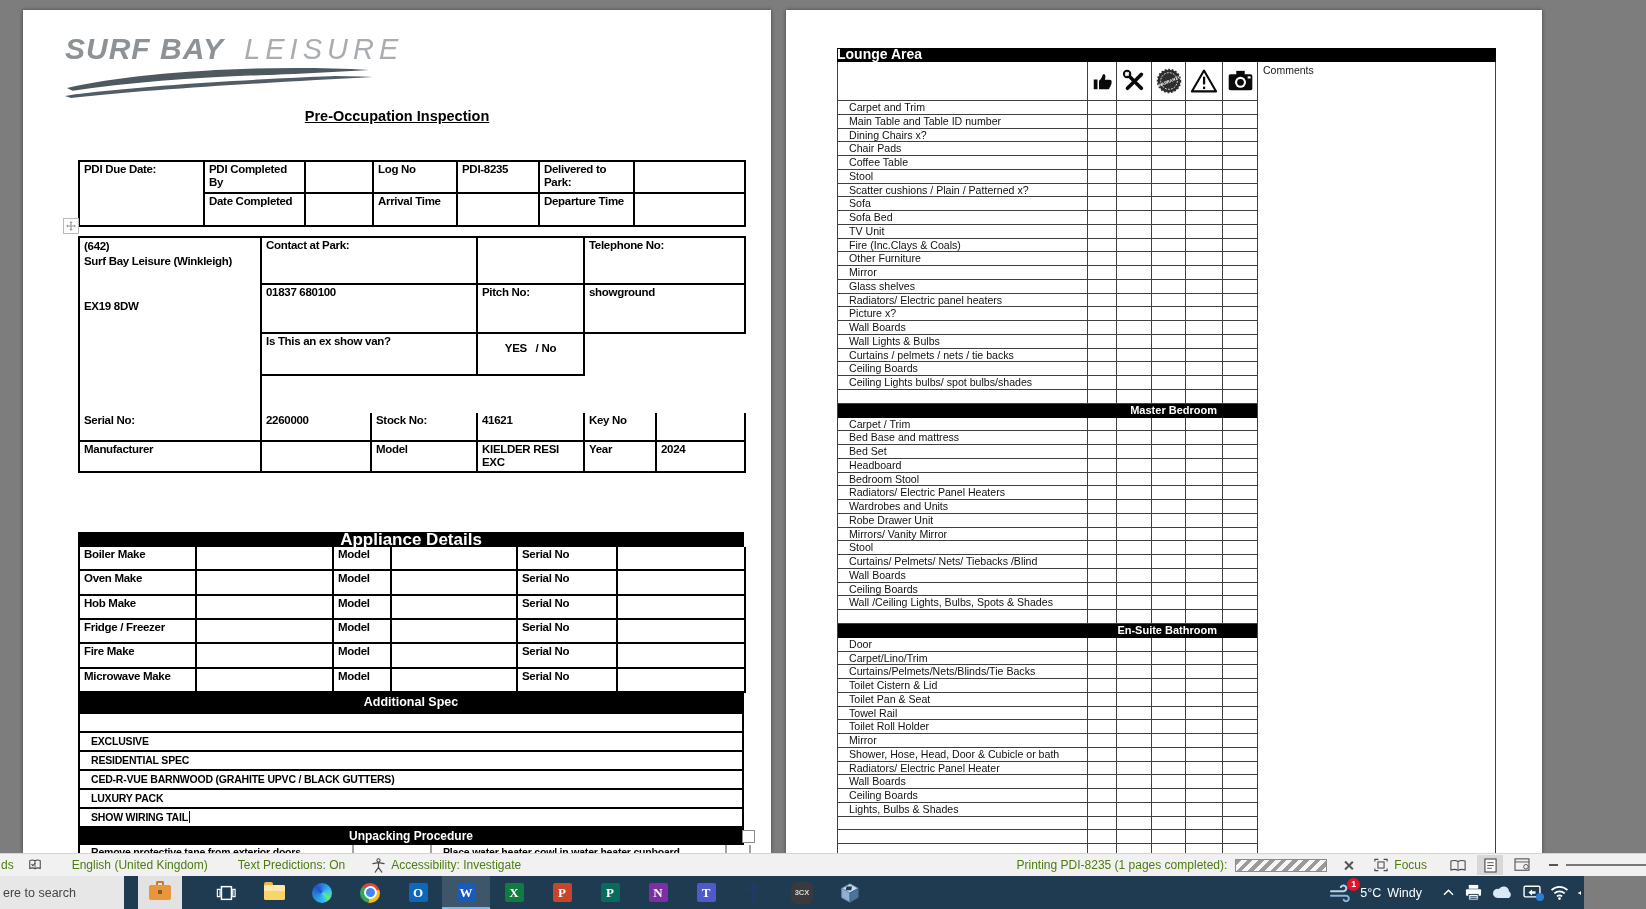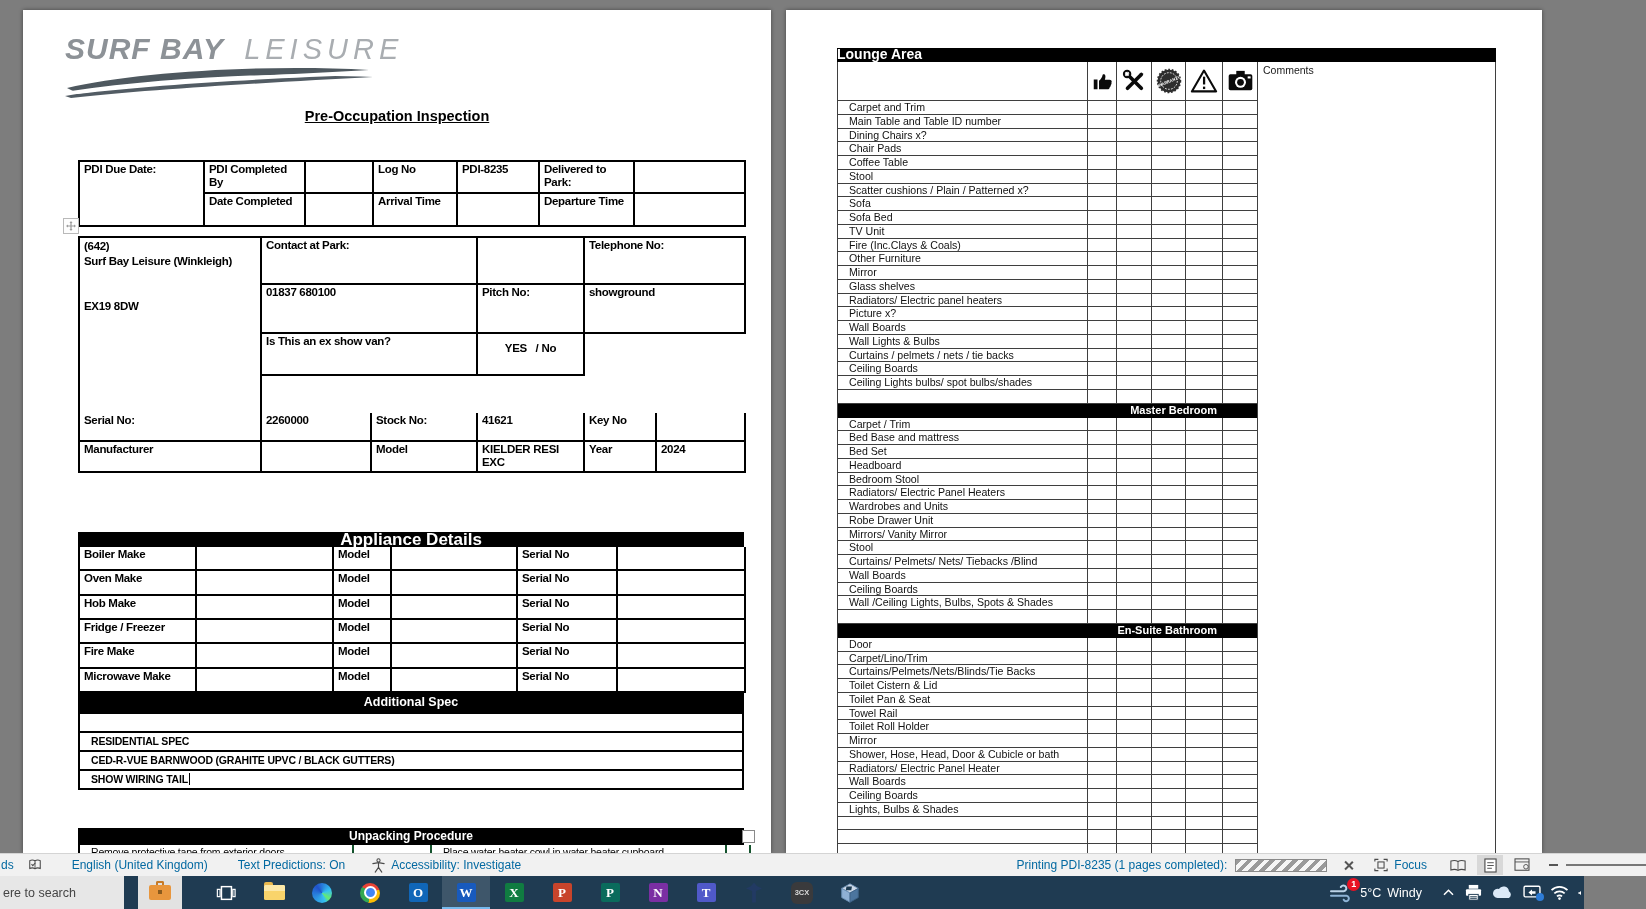--- a/index.html
+++ b/index.html
@@ -25,21 +25,21 @@
   .val{font-size:10.5px}
   .bar{position:absolute;left:55px;width:666px;background:#000;color:#fff;font-weight:bold;
        font-size:17px;text-align:center;box-sizing:border-box}
   .spec-rows{position:absolute;left:55px;top:702px;width:666px}
   .spec-row{box-sizing:border-box;border:2px solid #000;border-top:none;height:19px;
             font-weight:bold;font-size:10.5px;padding:2px 11px;letter-spacing:-.2px;line-height:13px}
   .spec-row.blank{height:21px;border-top:2px solid #000}
   .caret{display:inline-block;width:1.5px;height:12px;background:#000;vertical-align:-2px;margin-left:1px}
   .unpack-partial{position:absolute;left:55px;top:835px;width:666px;height:8px;display:grid;
                   grid-template-columns:274px 78px 295px 19px;border-left:2px solid #000}
-  .unpack-partial>div{border-right:2px solid #14532d;font-weight:normal;font-size:10.5px;padding:1px 11px;
+  .unpack-partial>div{border-right:2px solid #a3a3a3;font-weight:bold;font-size:10.5px;padding:1px 11px;
                       overflow:hidden;letter-spacing:-.2px}
   .white-handle{position:absolute;left:719px;top:820px;width:13px;height:13px;background:#fff;
                 border:1px solid #8a8a8a;box-sizing:border-box}
   
   .rp-wrap{position:absolute;left:51px;top:38px;width:659px;height:805px;overflow:hidden}
   .rp-topbar{height:14px;background:#000;color:#fff;font-weight:bold;font-size:14px;
              text-align:left;line-height:13px}
   .rp-body{display:flex;align-items:flex-start}
   .rp-left{width:421px;box-sizing:border-box;border-left:1px solid #3f3f3f}
   .rp-comments{width:238px;box-sizing:border-box;border-right:1px solid #3f3f3f;height:792px;
@@ -53,21 +53,21 @@
   .c1{width:29px}.c2{width:35px}.c3{width:34px}.c4{width:37px}.c5{width:35px}
   .hl{width:250px}
   .ck-secbar{height:14px;background:#000;color:#fff;font-weight:bold;font-size:11px;
              text-align:right;padding-right:40px;line-height:13px;box-sizing:border-box;
              border-right:1px solid #3f3f3f}
   
   .move-handle{left:40px;top:208px;width:14px;height:14px;border:1px solid #b9b9b9;background:#fdfdfd;
                display:flex;align-items:center;justify-content:center}
   
   #statusbar{position:absolute;left:0;top:853px;width:1646px;height:23px;background:#f1f1f1;
-             border-top:1px solid #d4d4d4;display:flex;align-items:center;font-size:12px;color:#0369a1;
+             border-top:1px solid #d4d4d4;display:flex;align-items:center;font-size:12px;color:#4d7c0f;
              white-space:nowrap;box-sizing:border-box}
   #statusbar .sb-item{margin-right:22px;display:flex;align-items:center;gap:5px}
   .hatch{width:92px;height:13px;border:1px solid #8a8a8a;box-sizing:border-box;
          background:repeating-linear-gradient(135deg,#9a9a9a 0 4px,#f6f6f6 4px 8px)}
   .xbtn{position:relative;width:11px;height:11px}
   .xbtn:before,.xbtn:after{content:"";position:absolute;left:5px;top:0;width:1.6px;height:11px;background:#555}
   .xbtn:before{transform:rotate(45deg)}.xbtn:after{transform:rotate(-45deg)}
   .view-ic{width:26px;height:20px;display:flex;align-items:center;justify-content:center;margin-left:6px}
   .view-ic.sel{background:#d8d8d8}
   .zoom-minus{width:9px;height:2px;background:#555;margin-left:14px}
@@ -213,22 +213,24 @@
       <div></div>
       <div>Model</div>
       <div></div>
       <div>Serial No</div>
       <div></div>
     </div>
 
   <div class="bar" style="top:683px;height:19px;line-height:18px;font-size:12.5px">Additional Spec</div>
   <div class="spec-rows" id="spec-rows">
       <div class="spec-row blank"><span></span></div>
+      <div class="spec-row"><span>EXCLUSIVE</span></div>
       <div class="spec-row"><span>RESIDENTIAL SPEC</span></div>
       <div class="spec-row"><span>CED-R-VUE BARNWOOD (GRAHITE UPVC / BLACK GUTTERS)</span></div>
+      <div class="spec-row"><span>LUXURY PACK</span></div>
       <div class="spec-row"><span>SHOW WIRING TAIL</span><div class="caret"></div></div>
     </div>
 
   <div class="bar" style="top:818px;height:17px;line-height:16px;font-size:12px">Unpacking Procedure</div>
   <div class="white-handle"></div>
   <div class="unpack-partial">
     <div>Remove protective tape from exterior doors</div>
     <div></div>
     <div>Place water heater cowl in water heater cupboard</div>
     <div></div>

